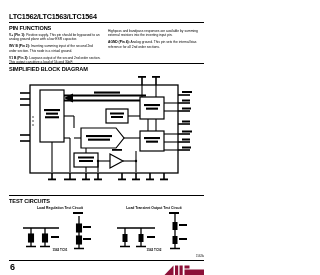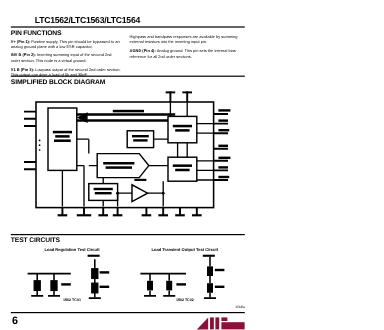--- a/index.html
+++ b/index.html
@@ -26,21 +26,20 @@
   
   .partnos {
     position: absolute;
     left: 9px;
     top: 12px;
     font-size: 7.2px;
     font-weight: bold;
     letter-spacing: -0.2px;
     white-space: nowrap;
     color: #000;
-    margin-left: 20px;
   }
   .rule {
     position: absolute;
     background: #000;
   }
   .rule-head {
     left: 9px;
     top: 21.5px;
     width: 195px;
     height: 1.4px;

